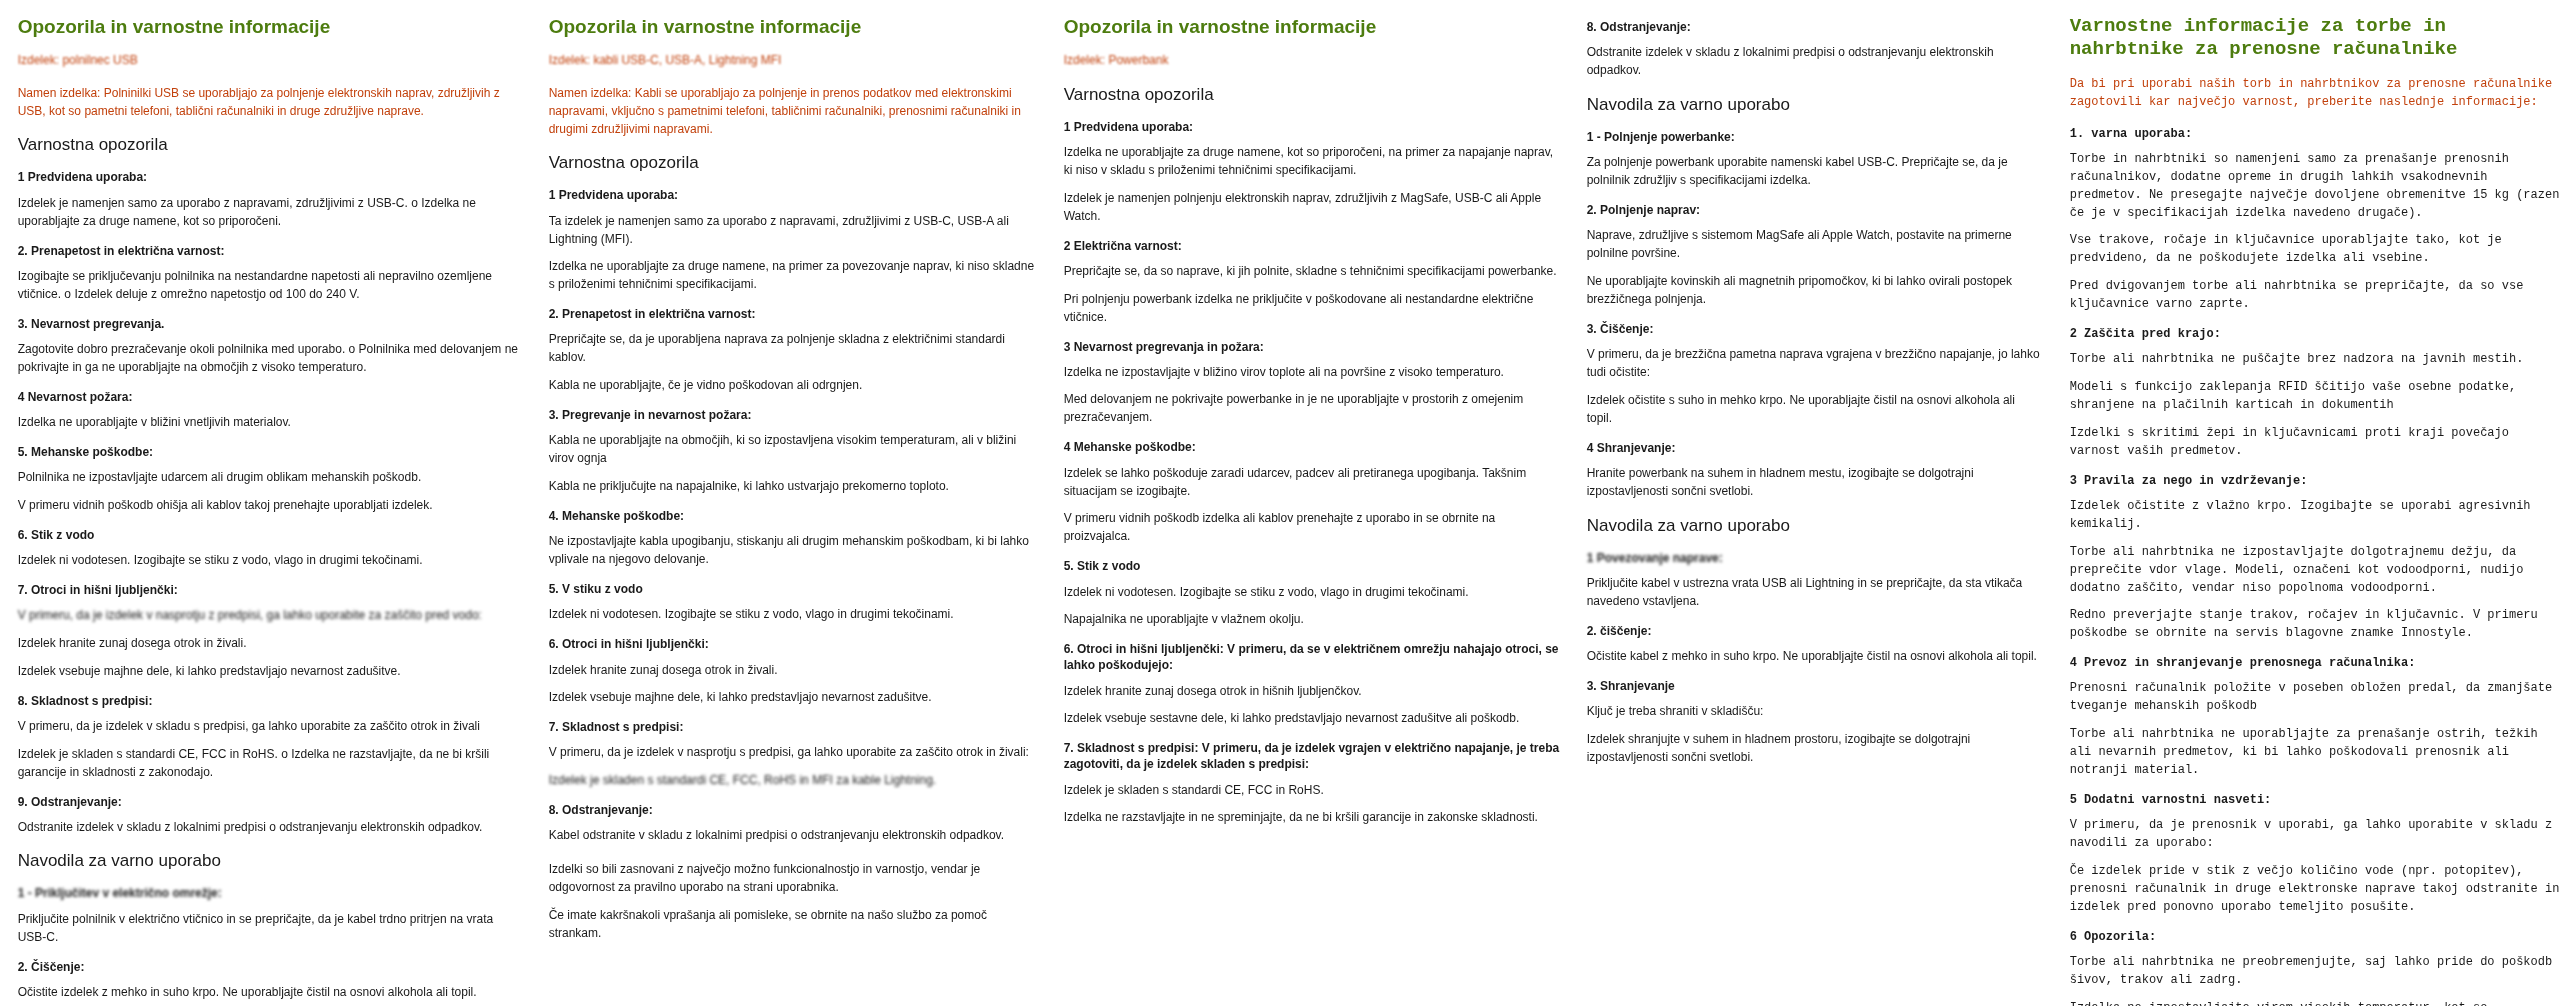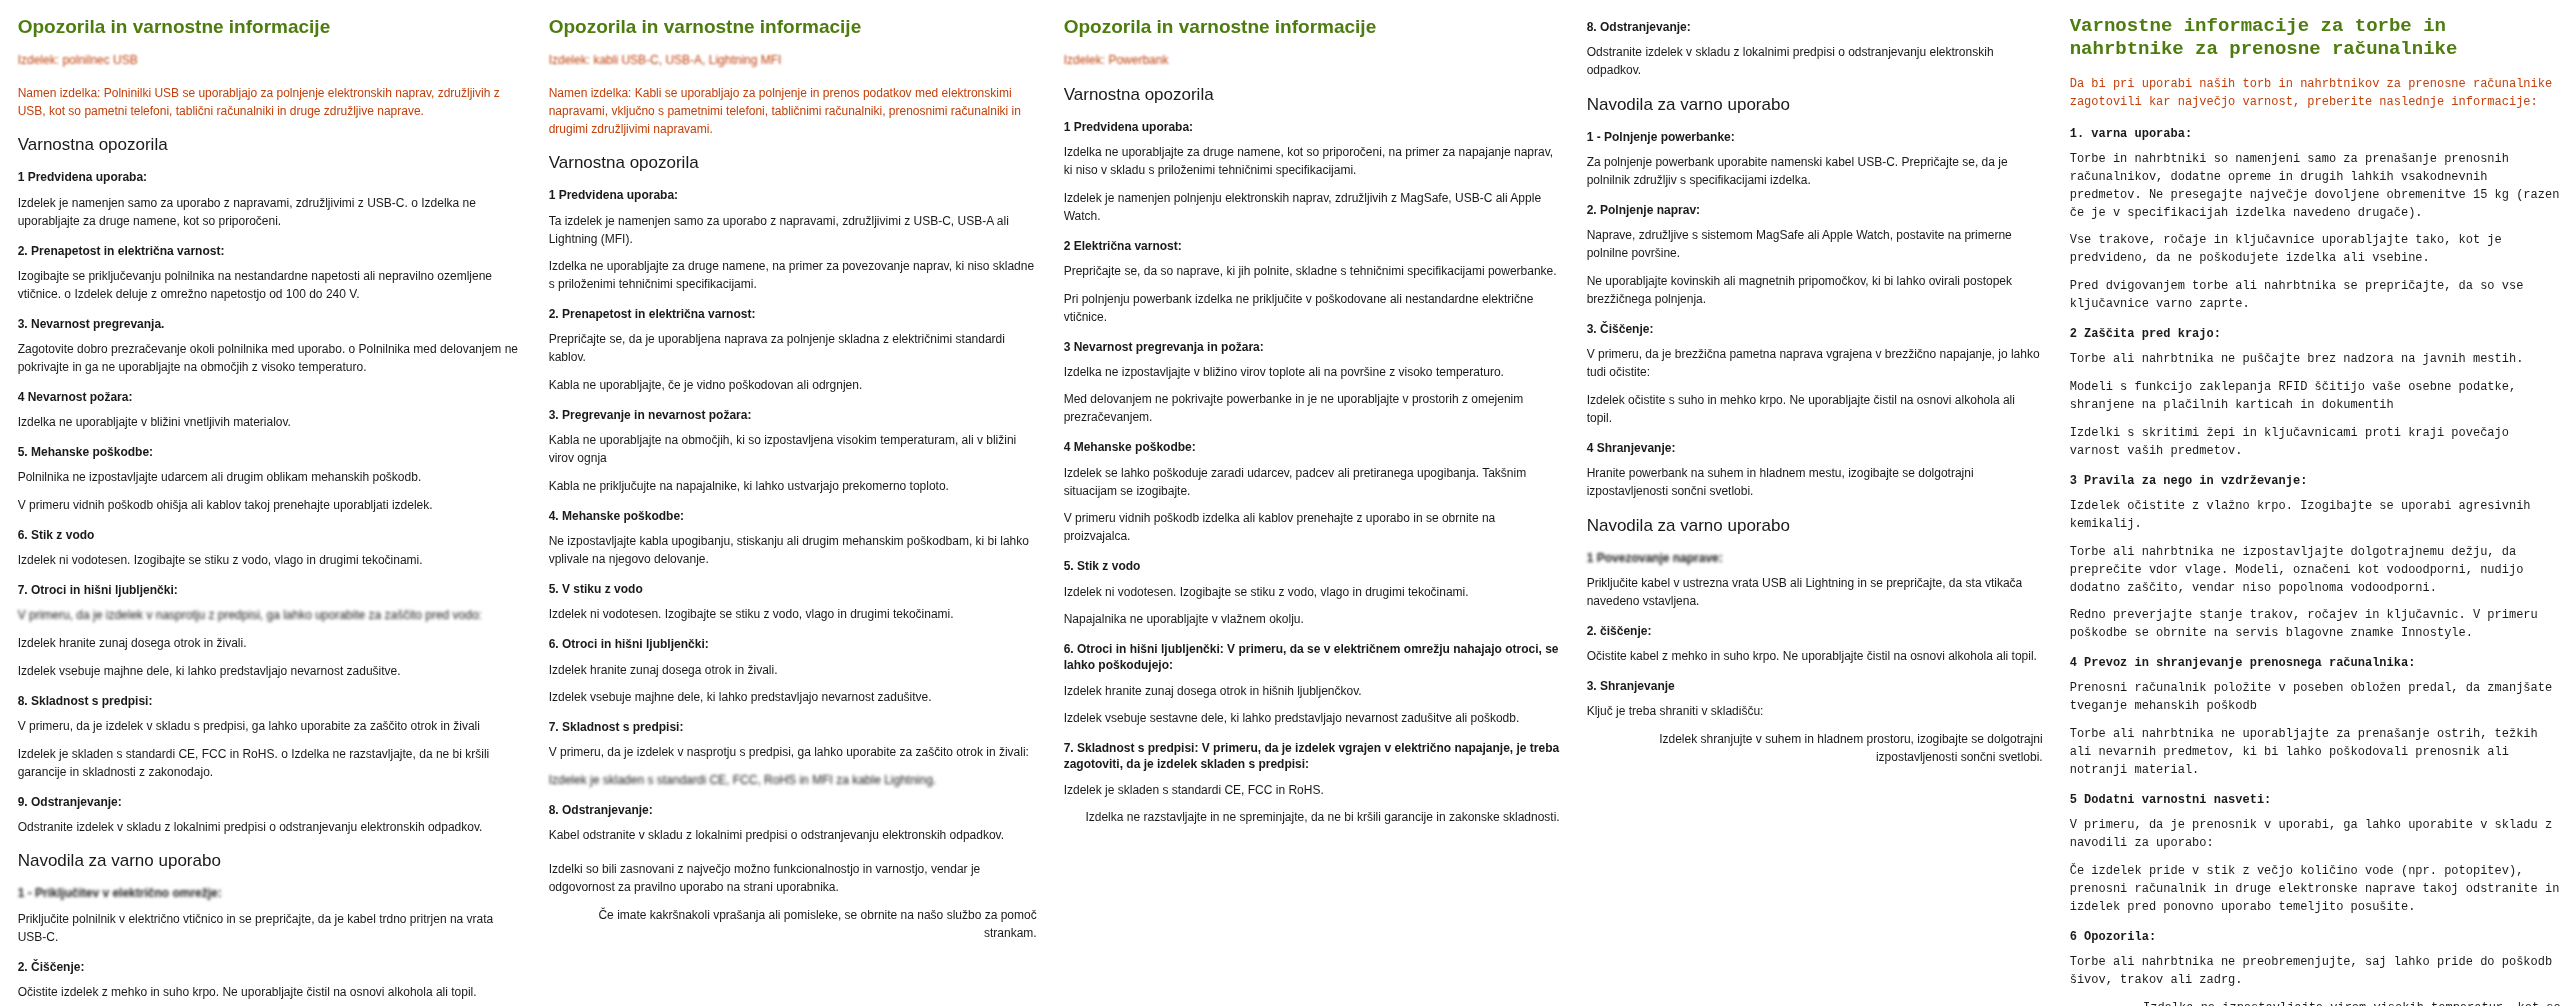--- a/index.html
+++ b/index.html
@@ -59,21 +59,21 @@
     font-weight: bold;
     margin: 13px 0 8px 0;
     line-height: 1.35;
   }
   .item-head.first { margin-top: 4.8px; }
   p.body {
     font-size: 12px;
     line-height: 1.5;
     margin: 0 0 9.7px 0;
   }
-  p.body:last-child { margin-bottom: 0; text-align: right; }
+  p.body:last-child { margin-bottom: 0; }
   .blur-inline {
     filter: blur(1.4px);
   }
   .spacer-8 { height: 6.4px; }
 </style>
 </head>
 <body>
 
 <div class="sheet">
 

